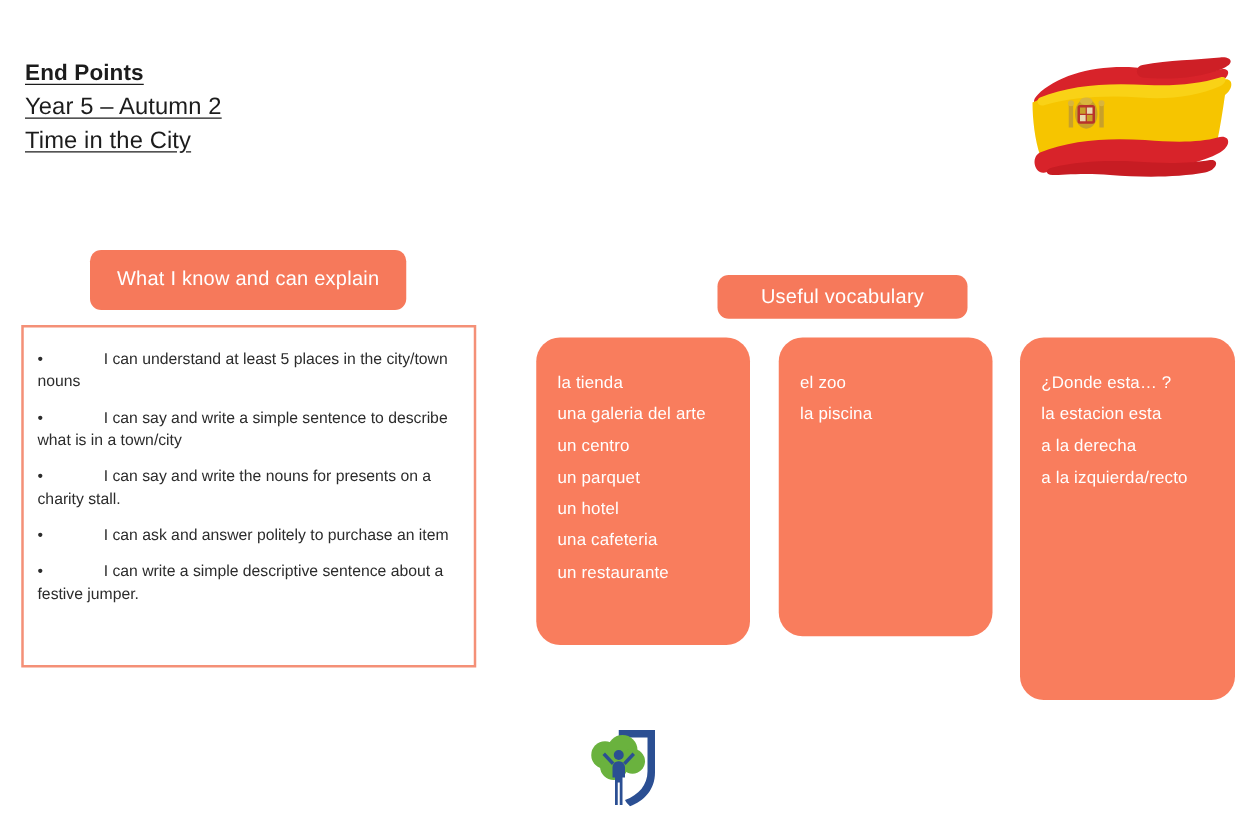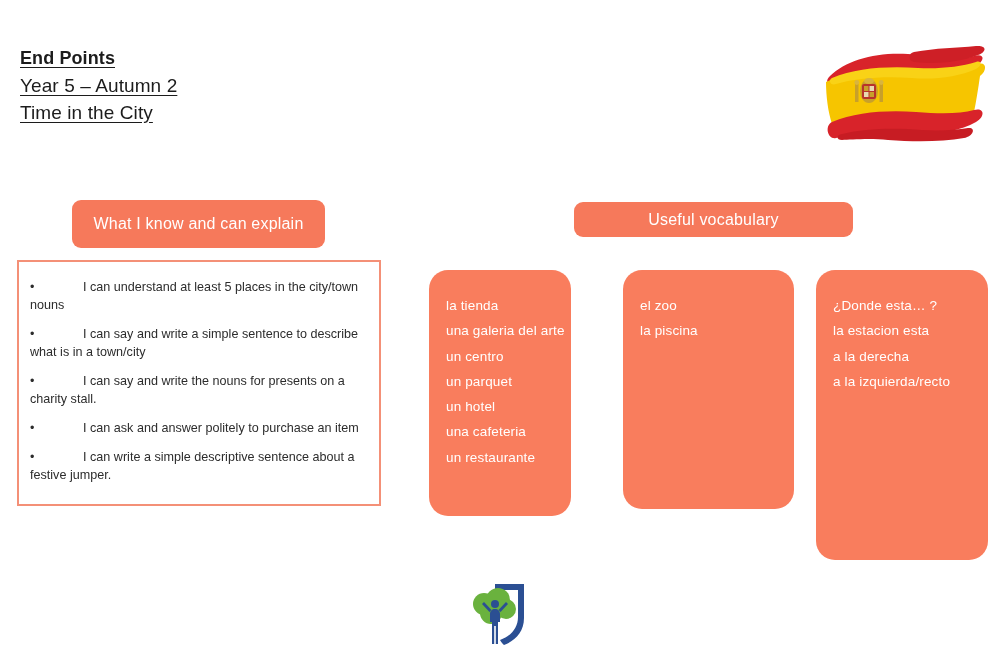--- a/index.html
+++ b/index.html
@@ -59,32 +59,32 @@
     letter-spacing: 0.2px;
   }
   #pill-know {
     left: 72px;
     top: 200px;
     width: 253px;
     height: 48px;
   }
   #pill-vocab {
     left: 574px;
-    top: 202px;
-    width: 279px;
+    top: 220px;
+    width: 200px;
     height: 35px;
   }
 
   
   #knowledge-box {
     position: absolute;
     left: 17px;
     top: 260px;
     width: 364px;
-    height: 246px;
+    height: 274px;
     box-sizing: border-box;
     background: #ffffff;
     border: 2px solid #F49077;
     padding: 16px 13px 10px 11px;
   }
   .bullet-item {
     display: block;
     position: relative;
     font-size: 12.6px;
     line-height: 18px;
@@ -103,21 +103,21 @@
 
   
   .vocab-card {
     position: absolute;
     background: #F97D5D;
     border-radius: 19px;
     box-sizing: border-box;
     padding: 23px 0 0 17px;
     color: #ffffff;
   }
-  #vocab-card-0 { left: 429px; top: 270px; width: 142px; height: 246px; }
+  #vocab-card-0 { left: 429px; top: 270px; width: 171px; height: 246px; }
   #vocab-card-1 { left: 623px; top: 270px; width: 171px; height: 239px; }
   #vocab-card-2 { left: 816px; top: 270px; width: 172px; height: 290px; }
   .vocab-line {
     display: block;
     font-size: 13.5px;
     line-height: 25.3px;
     white-space: nowrap;
     letter-spacing: 0.15px;
   }
 

